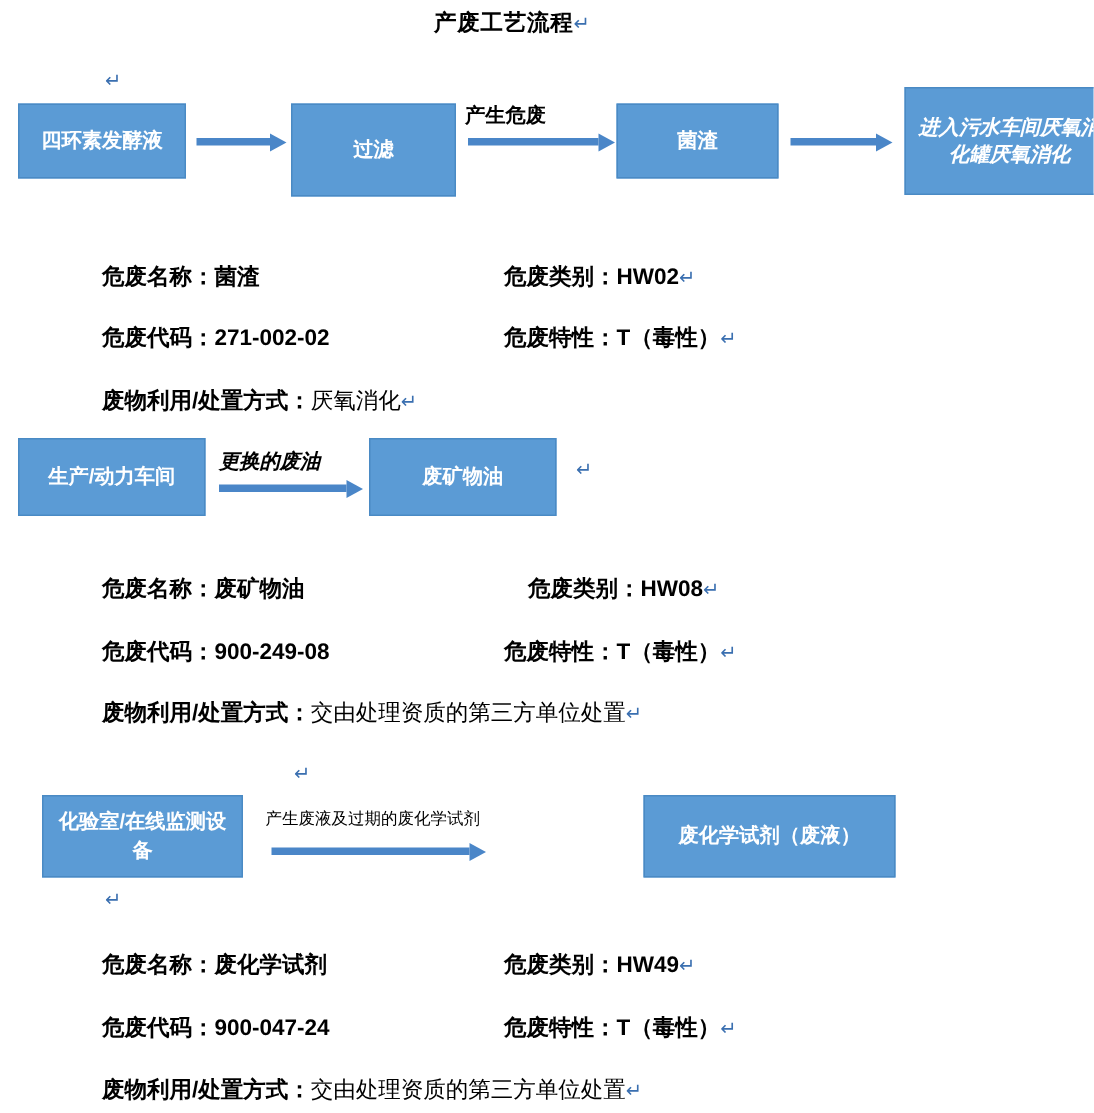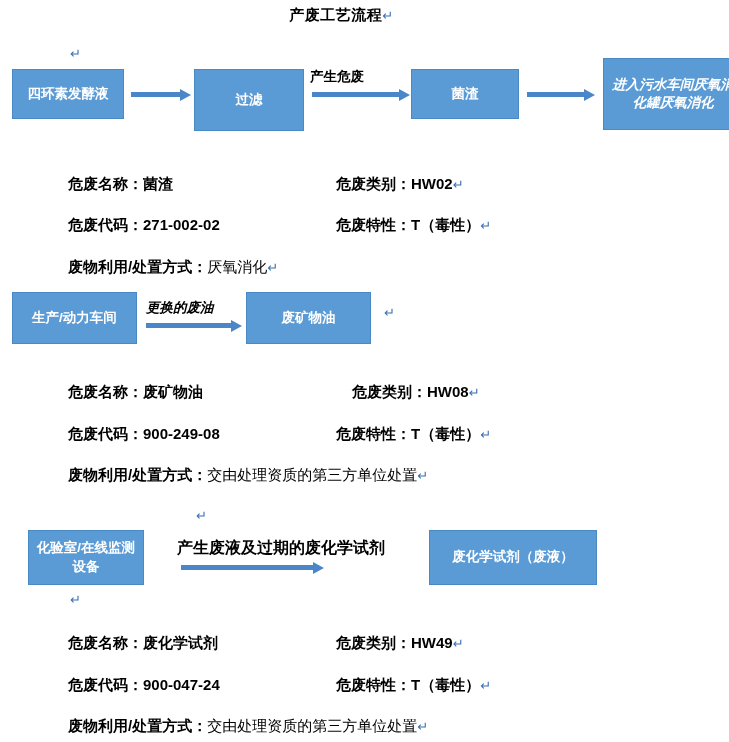--- a/index.html
+++ b/index.html
@@ -193,25 +193,25 @@
   <div class="abs info-line" style="top:425px; left:336px;">
     <span class="lbl">危废特性：</span><span class="val">T（毒性）</span><span class="mark">↵</span>
   </div>
 
   <div class="abs info-line" style="top:466px; left:68px;">
     <span class="lbl">废物利用/处置方式：</span><span class="val-normal">交由处理资质的第三方单位处置</span><span class="mark">↵</span>
   </div>
 
   <div class="abs mark" style="top:508px; left:196px;">↵</div>
 
-  <div class="abs box" style="top:530px; left:28px; width:116px; height:55px;">
+  <div class="abs box" style="top:530px; left:28px; width:134px; height:55px;">
     <span>化验室/在线监测设备</span>
   </div>
 
-  <div class="abs arrow-label" style="top:538px; left:177px; font-size:16px; font-weight:bold;">
+  <div class="abs arrow-label" style="top:538px; left:177px; font-size:11px; font-weight:normal;">
     <span>产生废液及过期的废化学试剂</span>
   </div>
 
   <div class="abs arrow" style="top:562px; left:181px; width:143px;">
     <div class="shaft" style="width:132px;"></div>
     <div class="head" style="left:132px;"></div>
   </div>
 
   <div class="abs box" style="top:530px; left:429px; width:168px; height:55px;">
     <span>废化学试剂（废液）</span>

